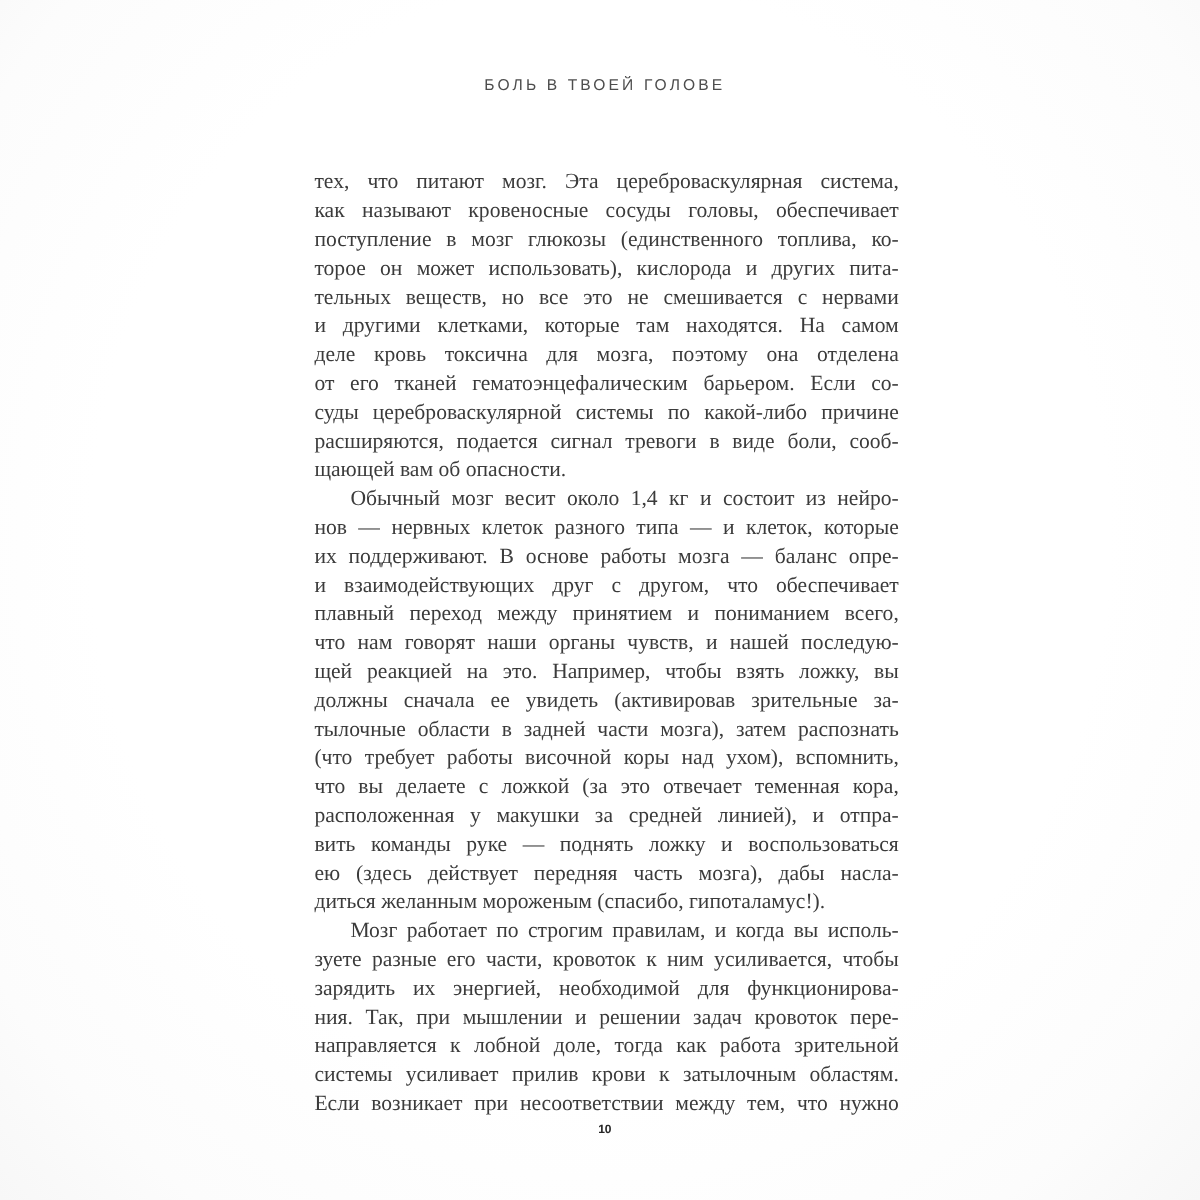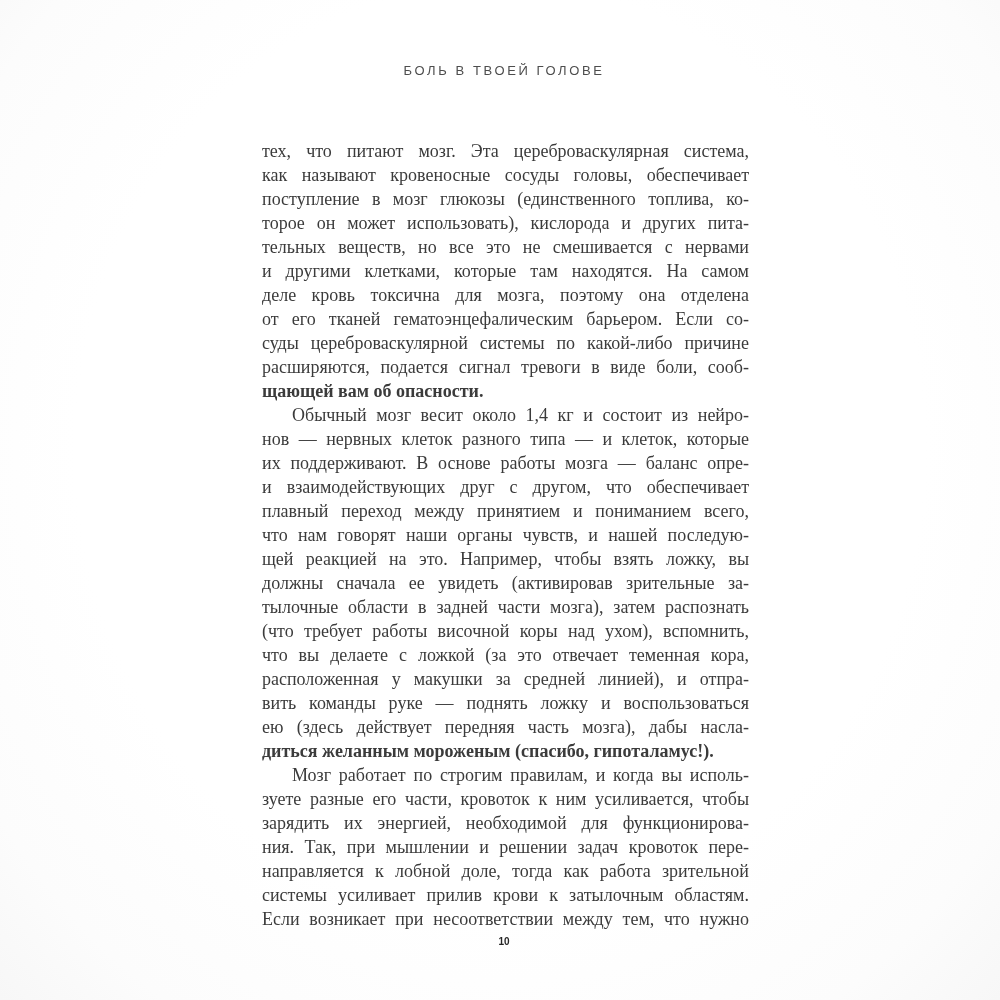--- a/index.html
+++ b/index.html
@@ -38,21 +38,20 @@
     line-height: 24px;
     margin-top: 46px;
   }
   .line {
     text-align: justify;
     text-align-last: justify;
     white-space: normal;
   }
   .line.para-end {
     text-align-last: left;
-    font-weight: bold;
   }
   .line.indent {
     text-indent: 30px;
   }
   .page-number {
     position: absolute;
     top: 936px;
     left: 258px;
     width: 492px;
     text-align: center;

